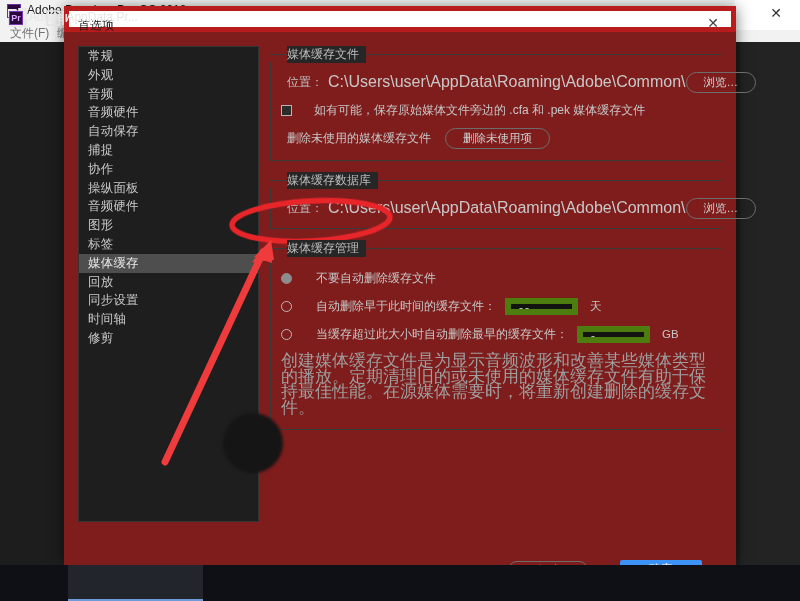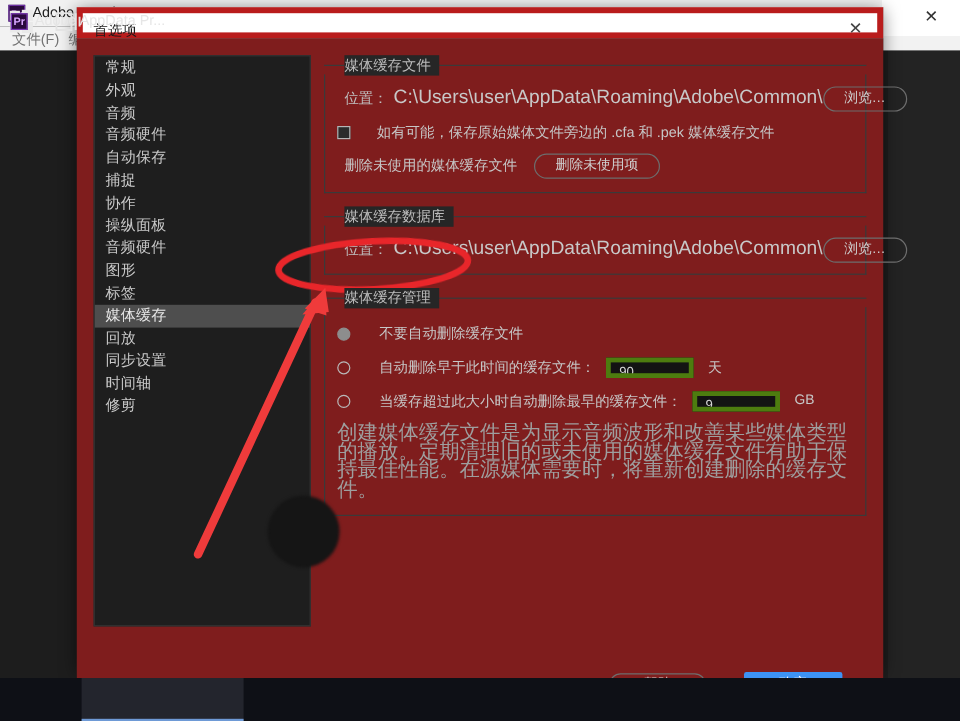--- a/index.html
+++ b/index.html
@@ -66,21 +66,21 @@
 
   .checkbox{width:11px;height:11px;border:1px solid #b5b5b5;background:#2b2b2b;
     display:inline-block;box-sizing:border-box;flex:0 0 auto;}
   .cb-label{font-size:12px;color:#c6c6c6;margin-left:22px;white-space:nowrap;}
 
   .radio{width:11px;height:11px;border:1.5px solid #b9b9b9;border-radius:50%;
     display:inline-block;box-sizing:border-box;flex:0 0 auto;}
   .radio.checked{border-color:#8d8d8d;background:#8d8d8d;}
   .r-label{font-size:12px;color:#c6c6c6;margin-left:24px;white-space:nowrap;}
 
-  .num-input{background:#131313;border:4px solid #4d7c0f;height:17px;width:73px;
+  .num-input{background:#131313;border:6px solid #4d7c0f;height:17px;width:73px;
     font-size:11px;color:#d8d8d8;padding:0 0 0 7px;line-height:17px;margin-left:9px;
     box-sizing:border-box;display:inline-block;white-space:nowrap;overflow:hidden;}
   .unit{font-size:11.5px;color:#c6c6c6;margin-left:12px;white-space:nowrap;}
 
   .desc{font-size:17px;color:#9e9e9e;line-height:15.5px;margin-top:8px;}
 
   
   #btn-help{position:absolute;left:444px;top:529px;width:78px;height:17px;line-height:16px;
     border:1px solid #6d6d6d;border-radius:9px;color:#cfcfcf;font-size:11.5px;text-align:center;}
   #btn-ok{position:absolute;left:556px;top:528px;width:82px;height:19px;line-height:19px;

